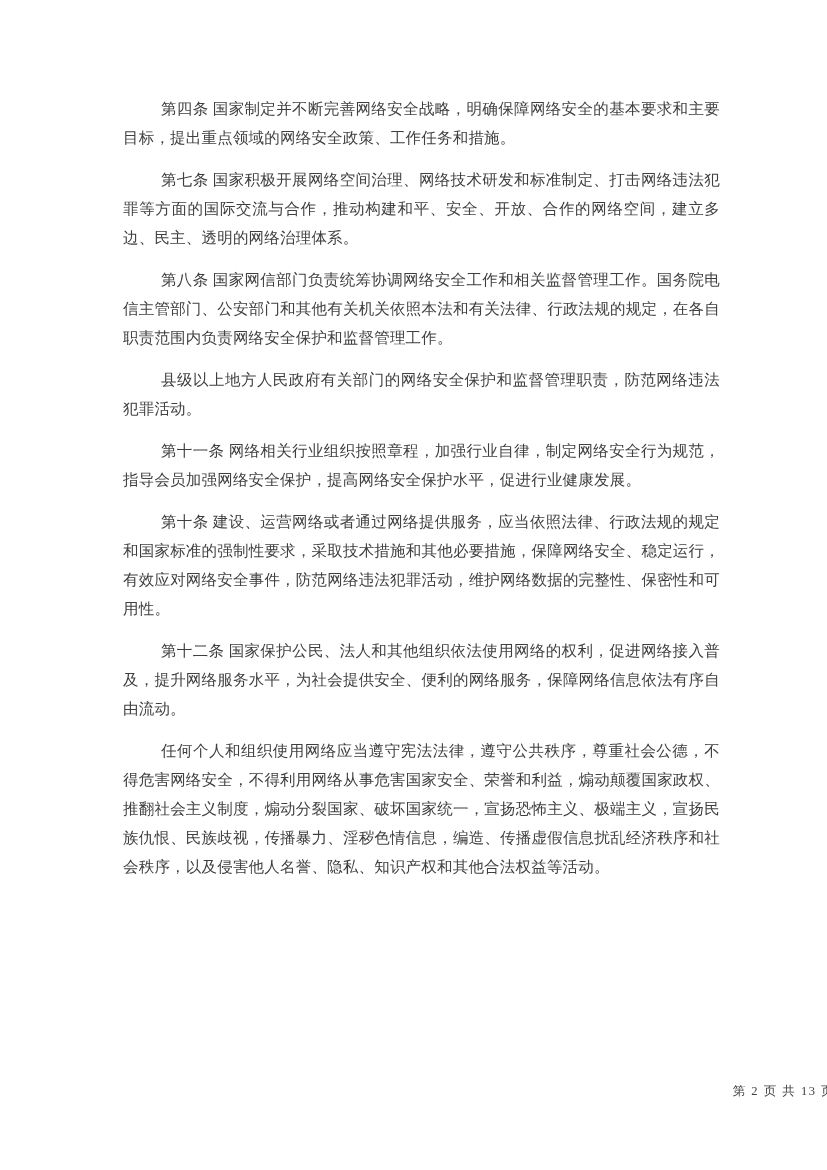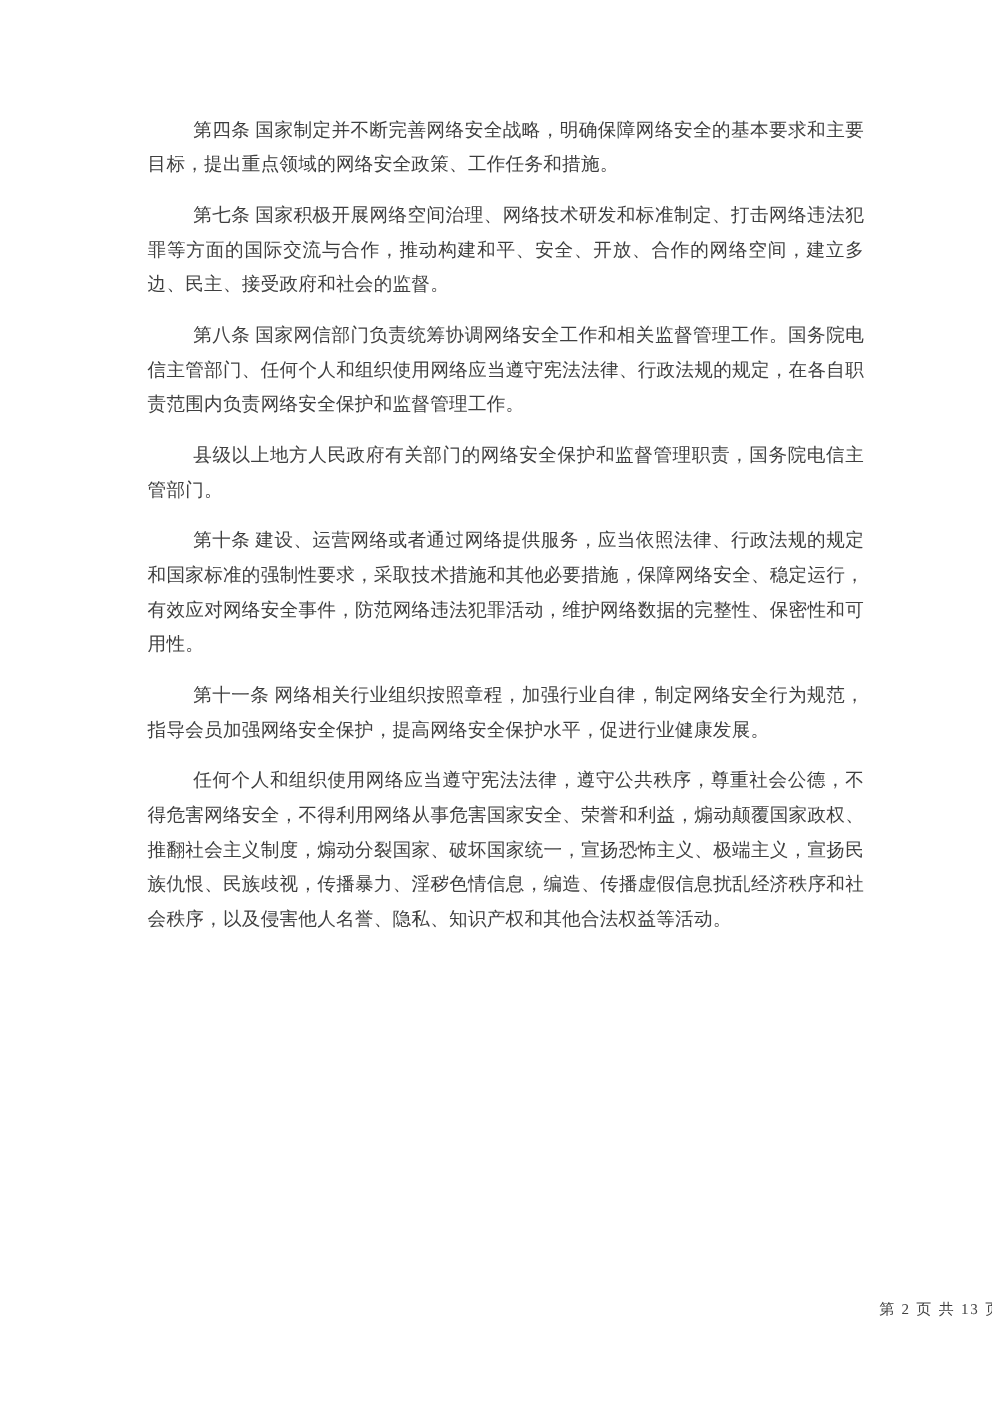--- a/index.html
+++ b/index.html
@@ -48,23 +48,24 @@
     color: #3f3f3f;
     letter-spacing: 1.5px;
   }
 </style>
 </head>
 <body>
 
 <div class="page">
   <div class="content">
     <p class="para">第四条 国家制定并不断完善网络安全战略，明确保障网络安全的基本要求和主要目标，提出重点领域的网络安全政策、工作任务和措施。</p>
-    <p class="para">第七条 国家积极开展网络空间治理、网络技术研发和标准制定、打击网络违法犯罪等方面的国际交流与合作，推动构建和平、安全、开放、合作的网络空间，建立多边、民主、接受政府和社会的监督。</p>
-    <p class="para">第八条 国家网信部门负责统筹协调网络安全工作和相关监督管理工作。国务院电信主管部门、任何个人和组织使用网络应当遵守宪法法律、行政法规的规定，在各自职责范围内负责网络安全保护和监督管理工作。</p>
-    <p class="para">县级以上地方人民政府有关部门的网络安全保护和监督管理职责，国务院电信主管部门。</p>
+    <p class="para">第七条 国家积极开展网络空间治理、网络技术研发和标准制定、打击网络违法犯罪等方面的国际交流与合作，推动构建和平、安全、开放、合作的网络空间，建立多边、民主、透明的网络治理体系。</p>
+    <p class="para">第八条 国家网信部门负责统筹协调网络安全工作和相关监督管理工作。国务院电信主管部门、公安部门和其他有关机关依照本法和有关法律、行政法规的规定，在各自职责范围内负责网络安全保护和监督管理工作。</p>
+    <p class="para">县级以上地方人民政府有关部门的网络安全保护和监督管理职责，防范网络违法犯罪活动。</p>
+    <p class="para">第十一条 网络相关行业组织按照章程，加强行业自律，制定网络安全行为规范，指导会员加强网络安全保护，提高网络安全保护水平，促进行业健康发展。</p>
     <p class="para">第十条 建设、运营网络或者通过网络提供服务，应当依照法律、行政法规的规定和国家标准的强制性要求，采取技术措施和其他必要措施，保障网络安全、稳定运行，有效应对网络安全事件，防范网络违法犯罪活动，维护网络数据的完整性、保密性和可用性。</p>
-    <p class="para">第十一条 网络相关行业组织按照章程，加强行业自律，制定网络安全行为规范，指导会员加强网络安全保护，提高网络安全保护水平，促进行业健康发展。</p>
+    <p class="para">第十二条 国家保护公民、法人和其他组织依法使用网络的权利，促进网络接入普及，提升网络服务水平，为社会提供安全、便利的网络服务，保障网络信息依法有序自由流动。</p>
     <p class="para">任何个人和组织使用网络应当遵守宪法法律，遵守公共秩序，尊重社会公德，不得危害网络安全，不得利用网络从事危害国家安全、荣誉和利益，煽动颠覆国家政权、推翻社会主义制度，煽动分裂国家、破坏国家统一，宣扬恐怖主义、极端主义，宣扬民族仇恨、民族歧视，传播暴力、淫秽色情信息，编造、传播虚假信息扰乱经济秩序和社会秩序，以及侵害他人名誉、隐私、知识产权和其他合法权益等活动。</p>
   </div>
   <div class="footer">
     <span>第 2 页 共 13 页</span>
   </div>
 </div>
 
 </body></html>

